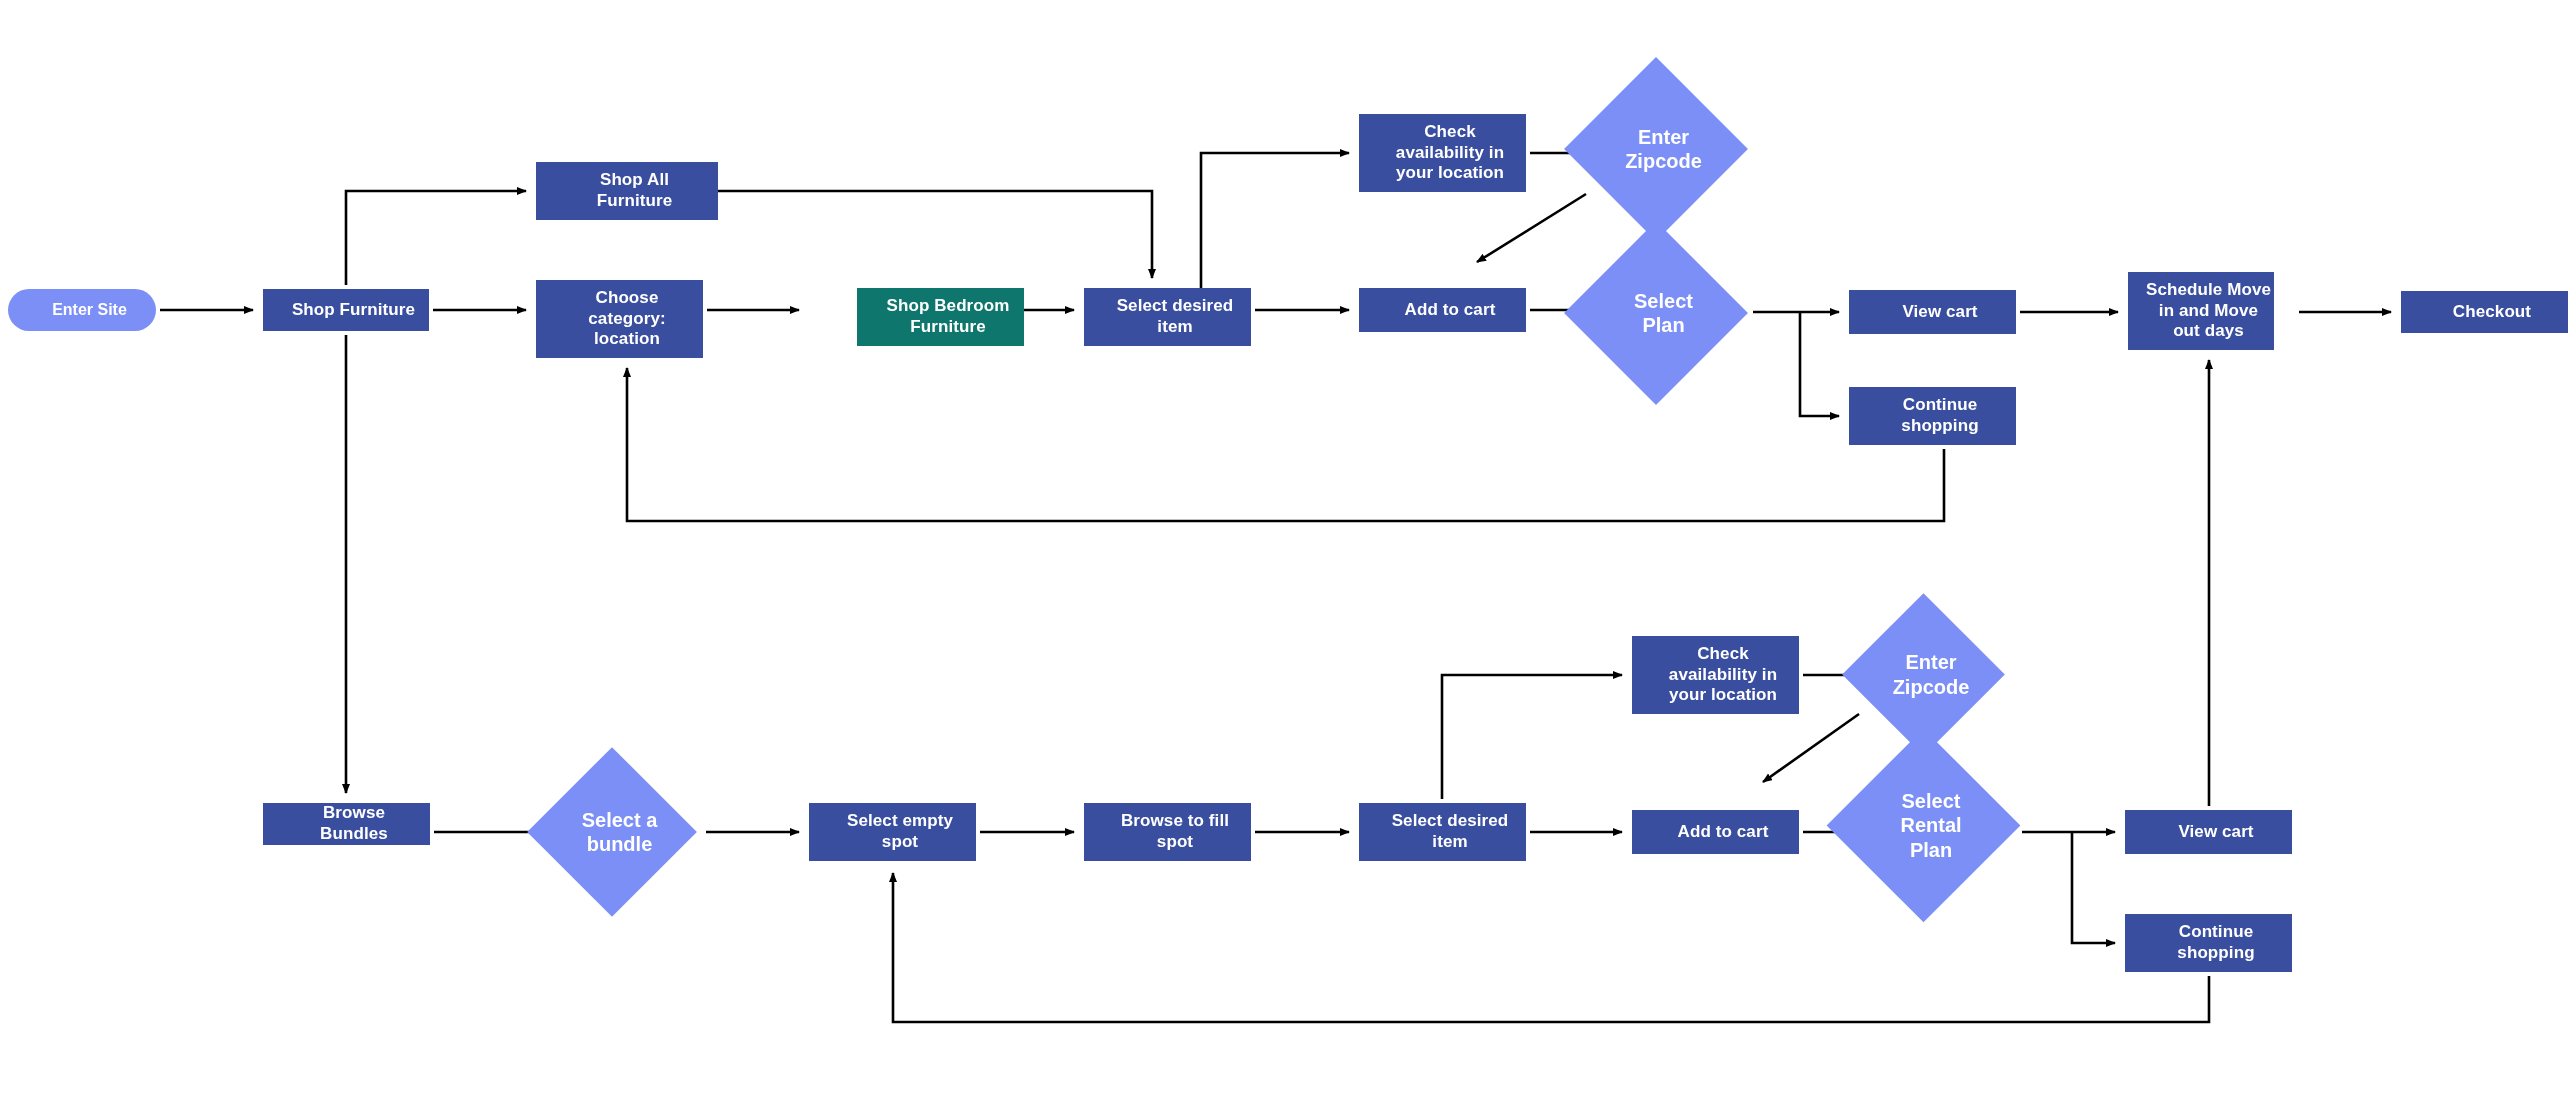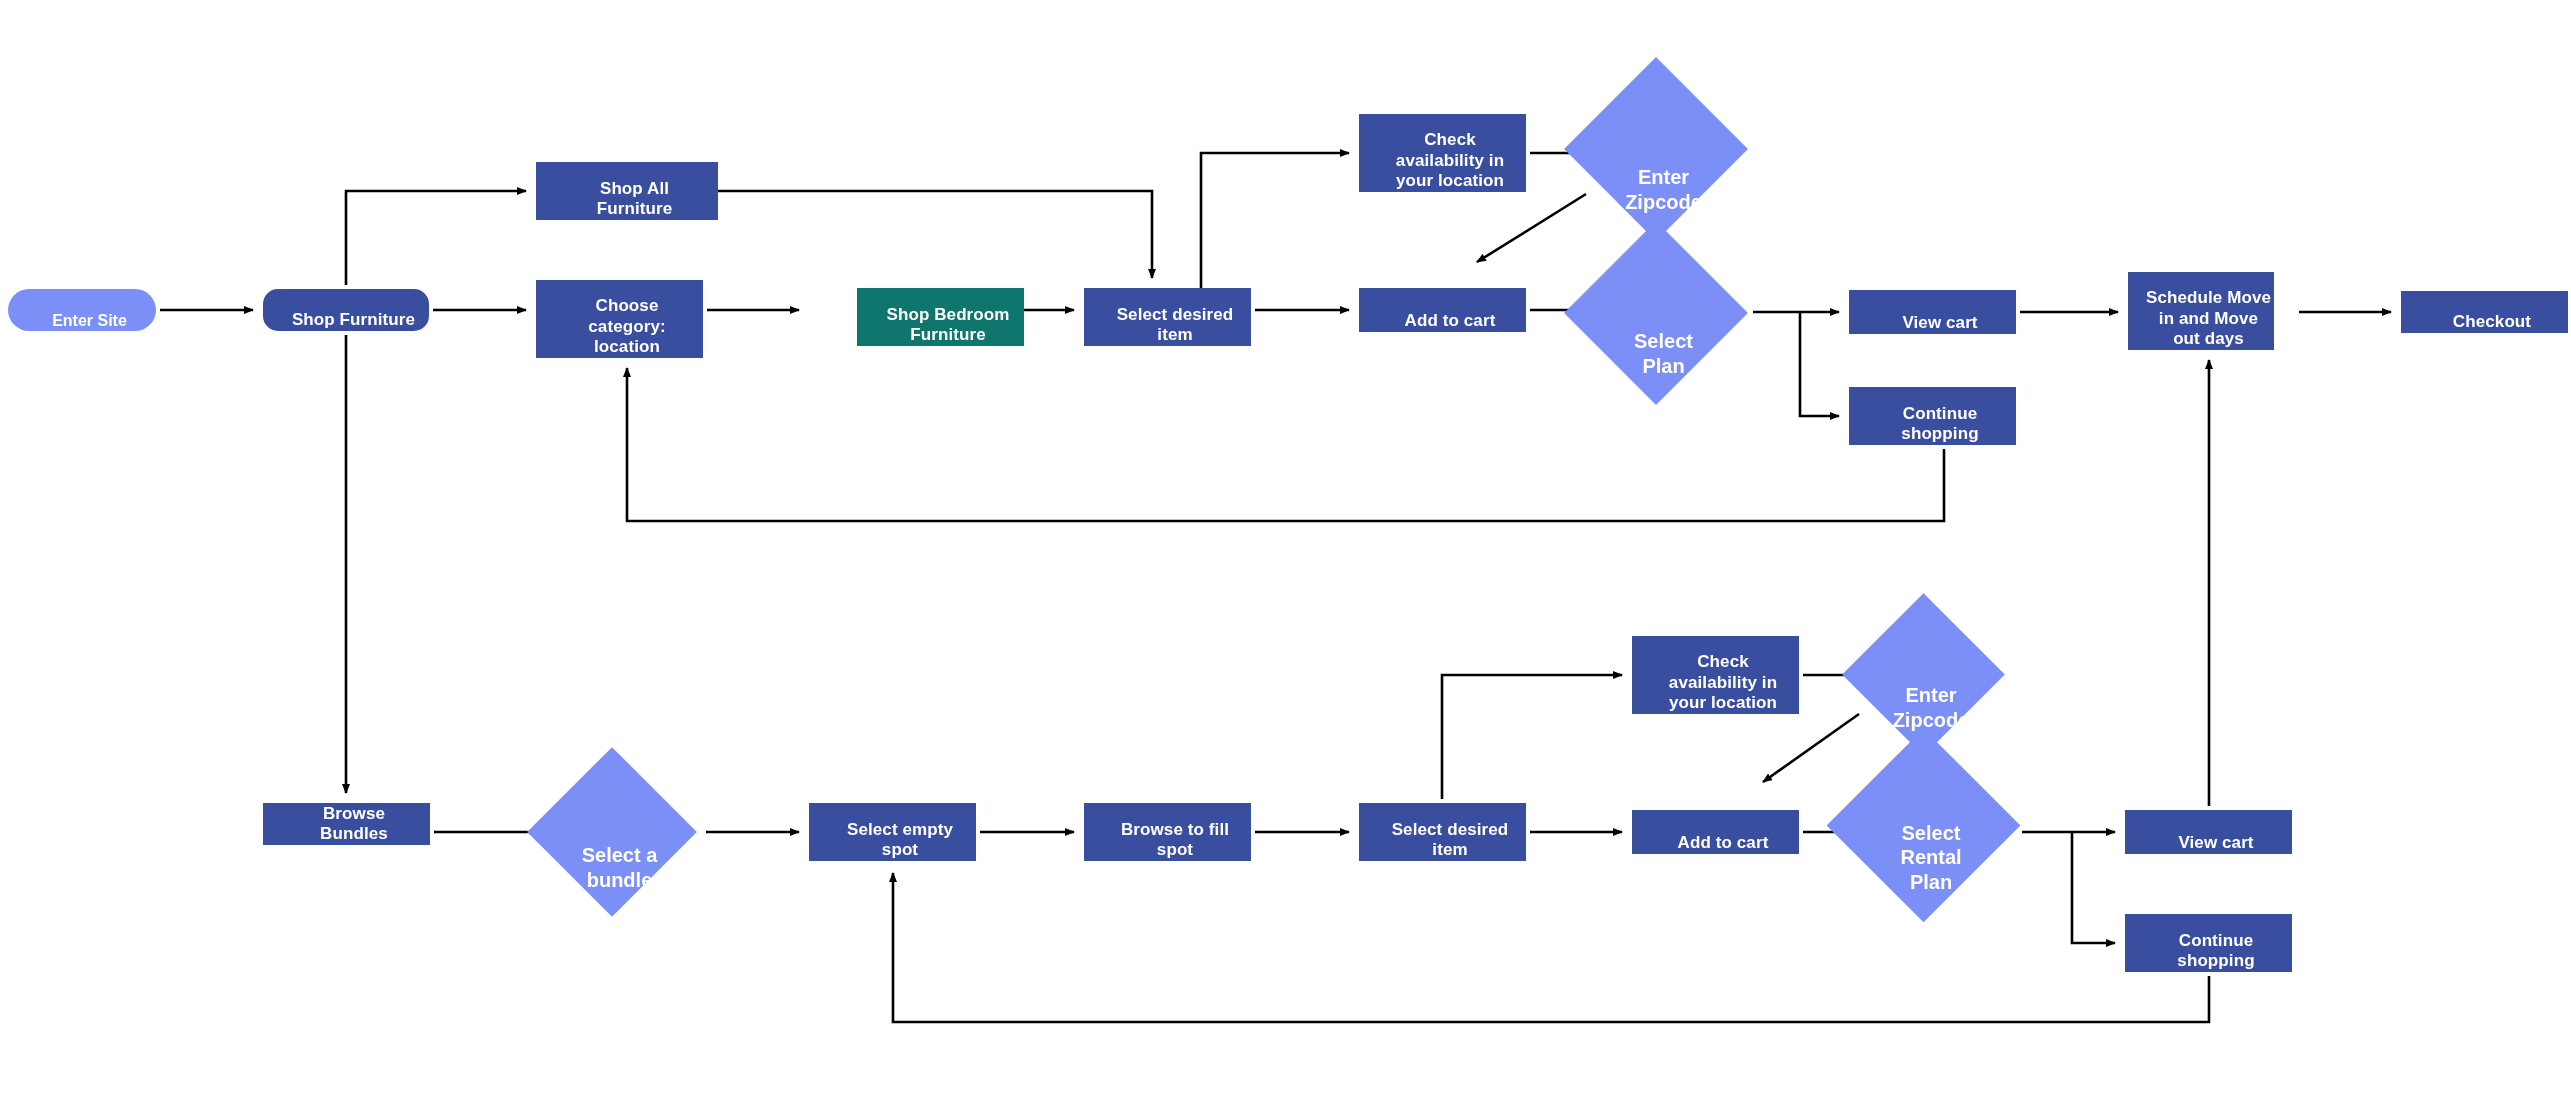--- a/index.html
+++ b/index.html
@@ -24,21 +24,21 @@
     left: 0;
     top: 0;
     width: 2571px;
     height: 1117px;
     pointer-events: none;
   }
   .node {
     position: absolute;
     box-sizing: border-box;
     display: flex;
-    align-items: flex-end;
+    align-items: center;
     justify-content: center;
     text-align: center;
     color: #ffffff;
     font-family: "Liberation Sans", sans-serif;
     line-height: 1.22;
     white-space: pre-line;
     user-select: none;
     padding-left: 15px;
   }
   .node.process {
@@ -113,21 +113,21 @@
         <path d="M1803,832 L1848,832" fill="none" stroke="#000000" stroke-width="2.6" stroke-linecap="butt" stroke-linejoin="miter" marker-end="url(#arrowhead)"></path>
         <path d="M2022,832 L2115,832" fill="none" stroke="#000000" stroke-width="2.6" stroke-linecap="butt" stroke-linejoin="miter" marker-end="url(#arrowhead)"></path>
         <path d="M2072,832 L2072,943 L2115,943" fill="none" stroke="#000000" stroke-width="2.6" stroke-linecap="butt" stroke-linejoin="miter" marker-end="url(#arrowhead)"></path>
         <path d="M2209,806 L2209,360" fill="none" stroke="#000000" stroke-width="2.6" stroke-linecap="butt" stroke-linejoin="miter" marker-end="url(#arrowhead)"></path>
         <path d="M2209,976 L2209,1022 L893,1022 L893,873" fill="none" stroke="#000000" stroke-width="2.6" stroke-linecap="butt" stroke-linejoin="miter" marker-end="url(#arrowhead)"></path>
       </g>
   </svg>
 
   <div id="node-layer">
       <div class="node terminator" style="left: 8px; top: 289px; width: 148px; height: 42px; background: rgb(123, 143, 247);"><span>Enter Site</span></div>
-      <div class="node process" style="left: 263px; top: 289px; width: 166px; height: 42px; background: rgb(58, 78, 160); border-radius: 15px;"><span>Shop Furniture</span></div>
+      <div class="node process" style="left: 263px; top: 289px; width: 166px; height: 42px; background: rgb(58, 78, 160);"><span>Shop Furniture</span></div>
       <div class="node process" style="left: 536px; top: 162px; width: 182px; height: 58px; background: rgb(58, 78, 160);"><span>Shop All
 Furniture</span></div>
       <div class="node process" style="left: 536px; top: 280px; width: 167px; height: 78px; background: rgb(58, 78, 160);"><span>Choose
 category:
 location</span></div>
       <div class="node process" style="left: 809px; top: 288px; width: 167px; height: 58px; background: #0f766e; margin-left: 48px;"><span>Shop Bedroom
 Furniture</span></div>
       <div class="node process" style="left: 1084px; top: 288px; width: 167px; height: 58px; background: rgb(58, 78, 160);"><span>Select desired
 item</span></div>
       <div class="node process" style="left: 1359px; top: 114px; width: 167px; height: 78px; background: rgb(58, 78, 160);"><span>Check

